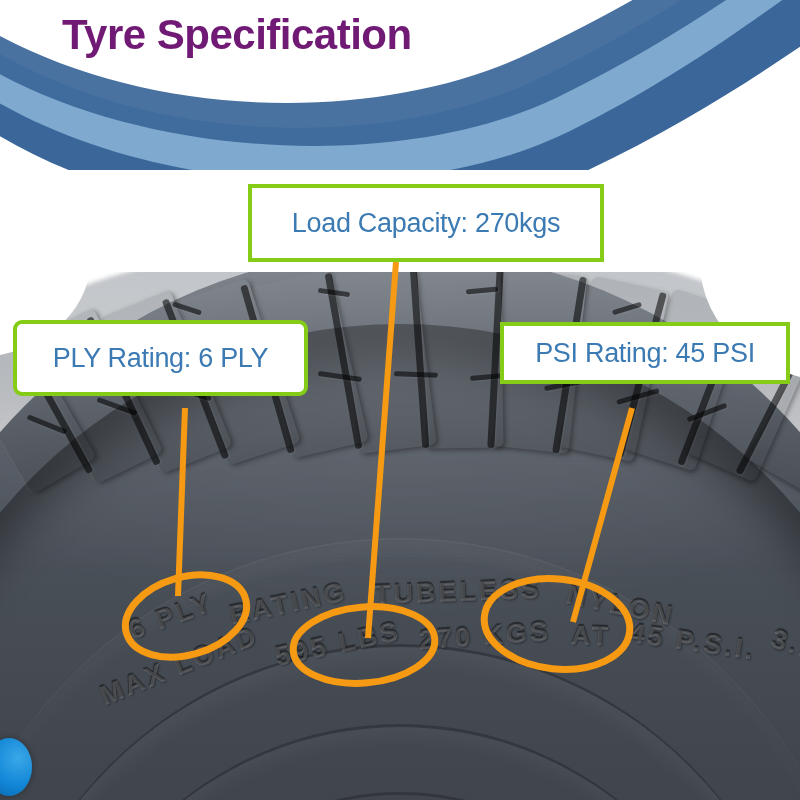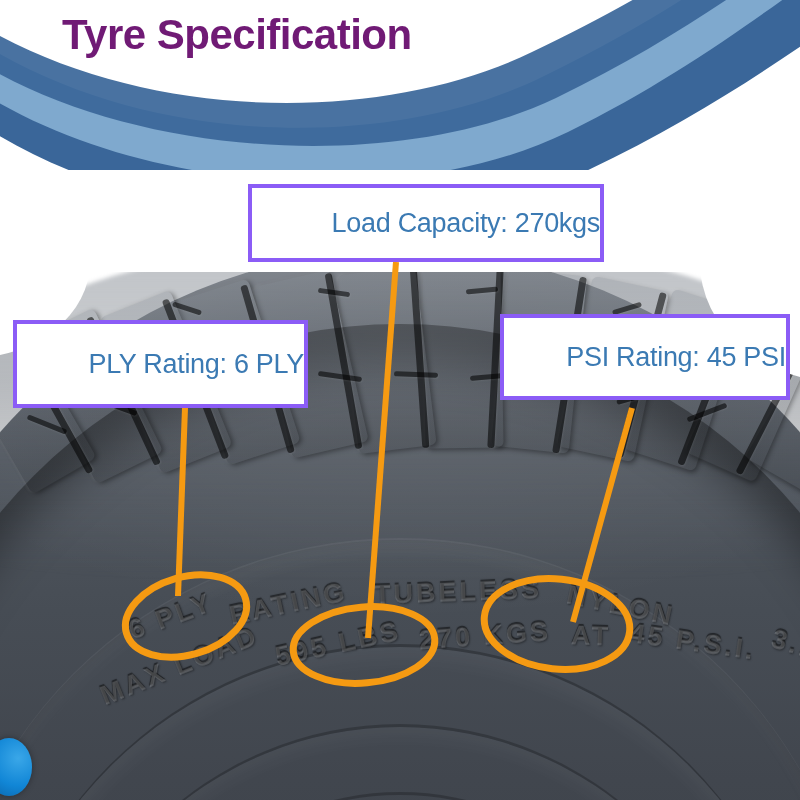--- a/index.html
+++ b/index.html
@@ -193,36 +193,36 @@
     font-weight: bold;
     color: #701a75;
     letter-spacing: -0.5px;
     white-space: nowrap;
   }
 
   
   .callout {
     position: absolute;
     background: #ffffff;
-    border: 4px solid #8b5cf6;
+    border: 4px solid #84cc16;
     box-sizing: border-box;
     display: flex;
     align-items: center;
-    justify-content: flex-end;
+    justify-content: center;
   }
   .callout-label {
     font-family: "Liberation Sans", sans-serif;
     font-size: 27px;
     color: #3b7ab3;
     white-space: nowrap;
     letter-spacing: -0.3px;
   }
   #callout-load  { left: 248px; top: 184px; width: 356px; height: 78px; }
-  #callout-ply   { left: 13px;  top: 320px; width: 295px; height: 88px; }
-  #callout-psi   { left: 500px; top: 314px; width: 290px; height: 86px; }
+  #callout-ply   { left: 13px;  top: 320px; width: 295px; height: 76px; border-radius: 9px; }
+  #callout-psi   { left: 500px; top: 322px; width: 290px; height: 62px; }
 
   
   .anno {
     position: absolute;
     left: 0;
     top: 0;
     width: 800px;
     height: 800px;
     pointer-events: none;
   }

